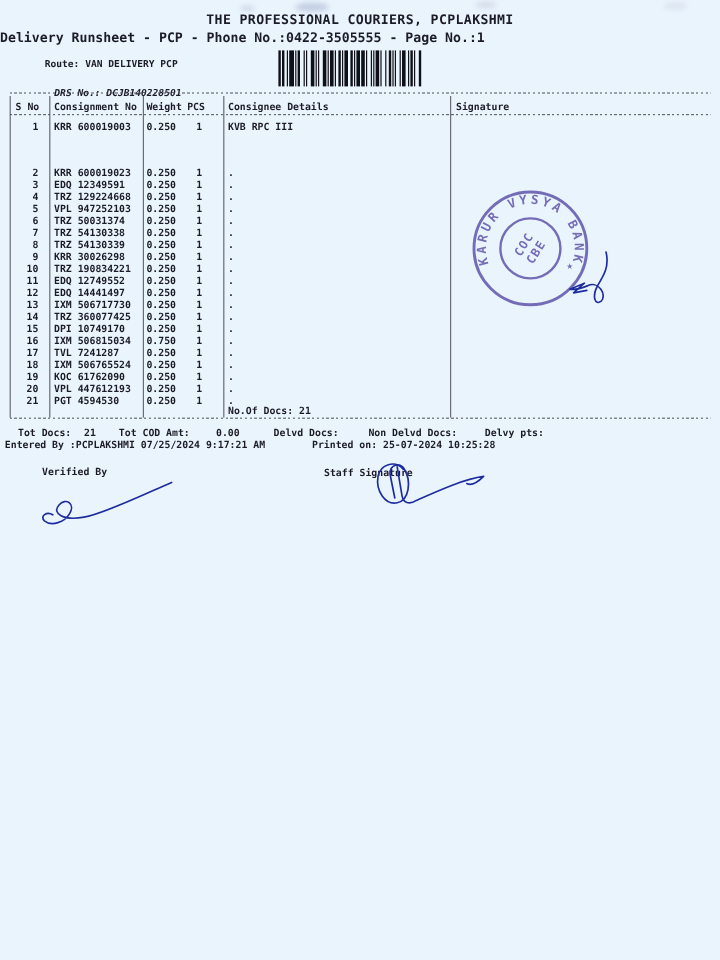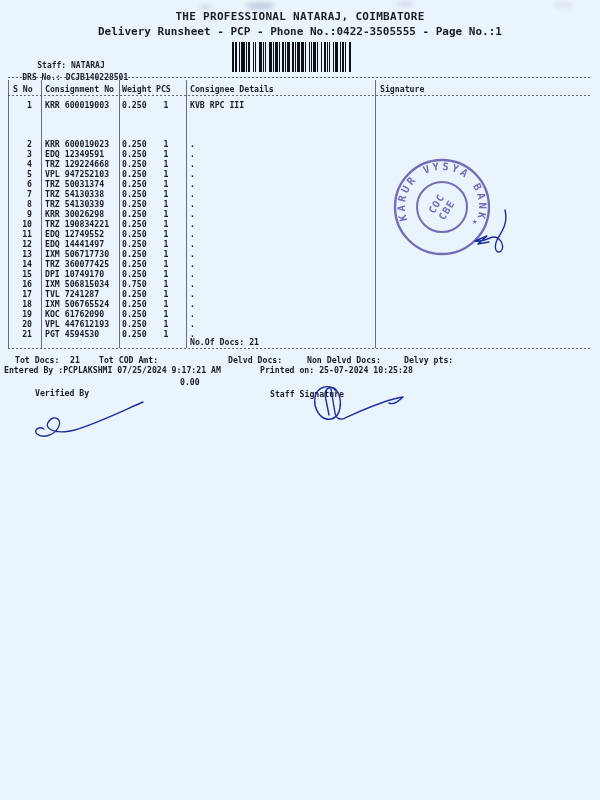--- a/index.html
+++ b/index.html
@@ -36,27 +36,27 @@
 </head>
 <body>
 
 <div class="page">
 
   <div class="smudge" style="left:246px;top:2px;width:28px;height:8px;background:rgba(130,140,180,.35);"></div>
   <div class="smudge" style="left:200px;top:5px;width:12px;height:4px;background:rgba(130,140,170,.3);"></div>
   <div class="smudge" style="left:396px;top:1px;width:18px;height:6px;background:rgba(140,145,170,.22);"></div>
   <div class="smudge" style="left:553px;top:2px;width:20px;height:6px;background:rgba(150,150,160,.15);"></div>
 
-  <div class="abs mono title1" style="top:10px;left:0;width:600px;text-align:center;">THE PROFESSIONAL NATARAJ, COIMBATORE</div>
-  <div class="abs mono title2" style="top:25px;left:0;width:600px;text-align:center;">Delivery Runsheet - PCP - Phone No.:0422-3505555 - Page No.:1</div>
-
-  <div class="abs mono meta" style="top:52px;left:18px;">
-    <span>Staff:</span> <span>NATARAJ</span>
+  <div class="abs mono title1" style="top:10px;left:0;width:600px;text-align:center;">THE PROFESSIONAL COURIERS, PCPLAKSHMI</div>
+  <div class="abs mono title2" style="top:25px;left:0;width:600px;">Delivery Runsheet - PCP - Phone No.:0422-3505555 - Page No.:1</div>
+
+  <div class="abs mono meta" style="top:40px;left:18px;">
+    <span>Route:</span> <span>VAN DELIVERY PCP</span>
   </div>
-  <div class="abs mono meta" style="top:64px;left:3px;">
+  <div class="abs mono meta" style="top:64px;left:26px;font-style:italic;">
     <span>DRS No.:</span> <span>DCJB140228501</span>
   </div>
 
   <div class="barcode">
       <div class="bar" style="width: 2.3px;"></div>
       <div class="gap" style="width: 1.15px;"></div>
       <div class="bar" style="width: 1.15px;"></div>
       <div class="gap" style="width: 2.3px;"></div>
       <div class="bar" style="width: 1.15px;"></div>
       <div class="gap" style="width: 1.15px;"></div>
@@ -317,21 +317,21 @@
     </g>
   </svg>
 
   <svg style="left:465px;top:208px;" width="55" height="65" viewBox="0 0 55 65">
     <path class="sig-path" d="M 40 2 C 43 14 38 22 33 30 C 28 39 31 47 36 43 C 41 38 34 26 25 30 C 20 32 14 34 10 33 M 10 33 L 22 28 L 13 36 L 24 34"></path>
   </svg>
 
   <div class="abs mono body-t" style="top:355px;left:15px;">Tot Docs:</div>
   <div class="abs mono body-t" style="top:355px;left:70px;">21</div>
   <div class="abs mono body-t" style="top:355px;left:99px;">Tot COD Amt:</div>
-  <div class="abs mono body-t" style="top:355px;left:180px;margin-top:22px;">0.00</div>
+  <div class="abs mono body-t" style="top:355px;left:180px;">0.00</div>
   <div class="abs mono body-t" style="top:355px;left:228px;">Delvd Docs:</div>
   <div class="abs mono body-t" style="top:355px;left:307px;">Non Delvd Docs:</div>
   <div class="abs mono body-t" style="top:355px;left:404px;">Delvy pts:</div>
 
   <div class="abs mono body-t" style="top:365px;left:4px;">Entered By :PCPLAKSHMI 07/25/2024 9:17:21 AM</div>
   <div class="abs mono body-t" style="top:365px;left:260px;">Printed on: 25-07-2024 10:25:28</div>
 
   <div class="abs mono body-t" style="top:388px;left:35px;">Verified By</div>
   <div class="abs mono body-t" style="top:389px;left:270px;">Staff Signature</div>
 

